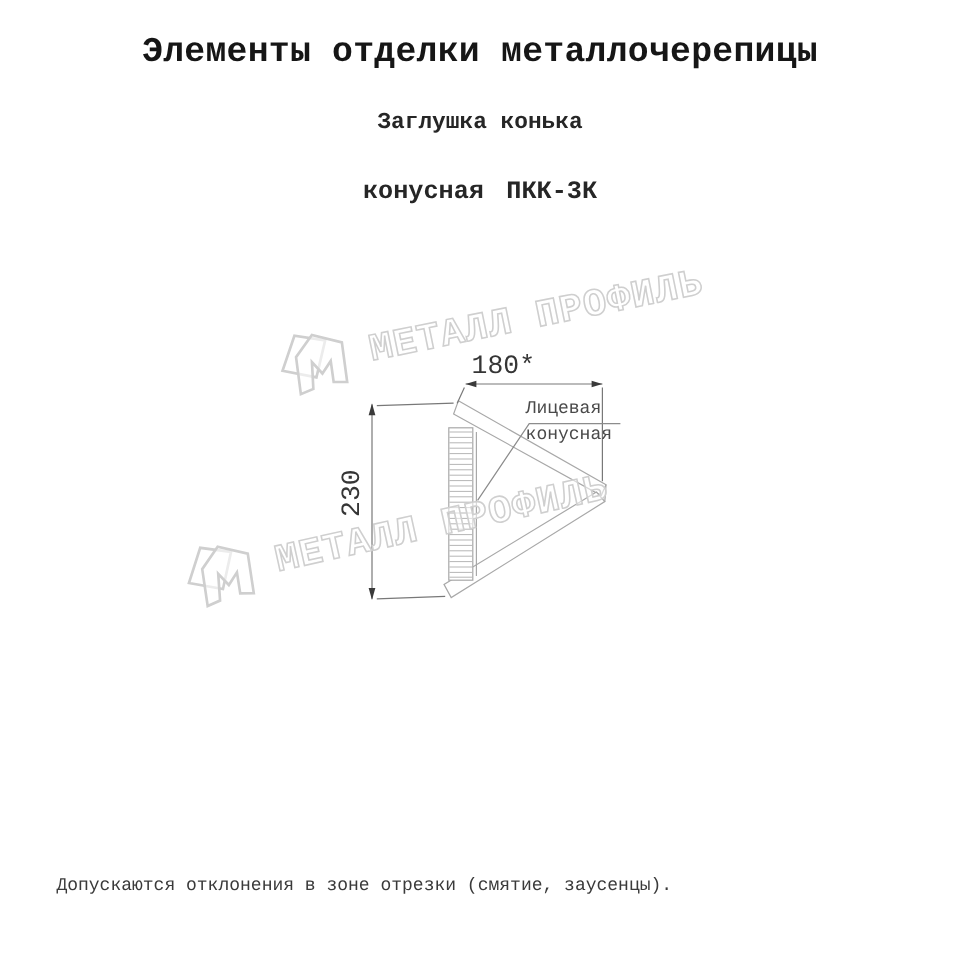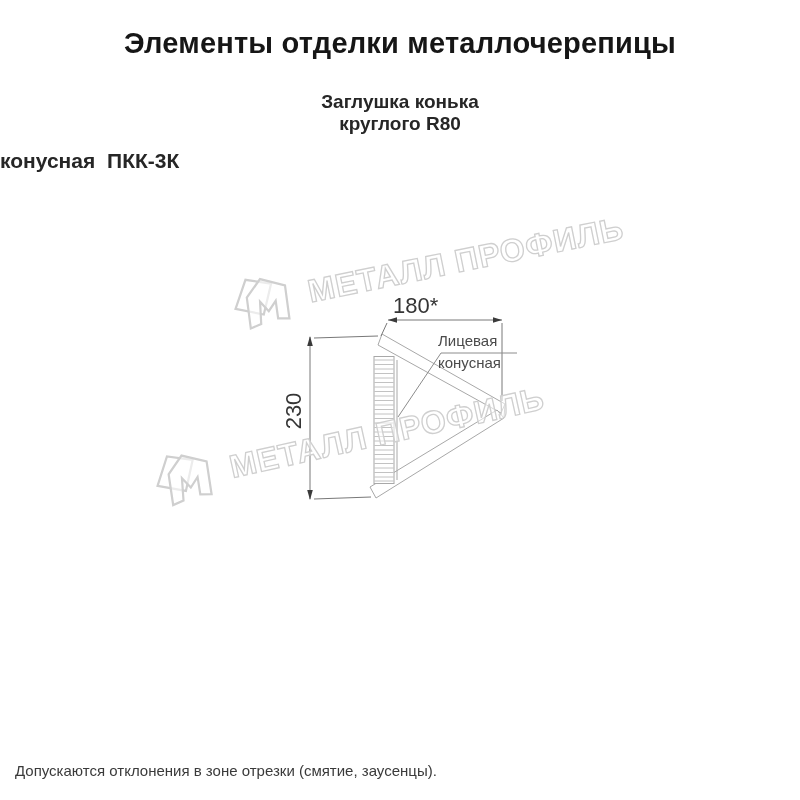--- a/index.html
+++ b/index.html
@@ -1,26 +1,26 @@
 <!DOCTYPE html>
 <html><head>
 <meta charset="utf-8">
 <style>
   html,body{margin:0;padding:0;background:#fff;}
   #page{position:relative;width:800px;height:800px;background:#ffffff;overflow:hidden;
-        font-family:Liberation Sans, sans-serif;border-radius:19px;}
+        font-family:Liberation Mono, monospace;border-radius:19px;}
 
   
   .title{position:absolute;left:0;top:27px;width:800px;text-align:center;
          font-size:29px;font-weight:bold;color:#161616;letter-spacing:.2px;}
   .subtitle{position:absolute;left:0;width:800px;text-align:center;
             font-size:19px;font-weight:bold;color:#262626;}
   .sub1{top:91px;}
   .sub2{top:113px;}
-  .product{position:absolute;left:0;top:149px;width:800px;text-align:left;
+  .product{position:absolute;left:0;top:149px;width:800px;text-align:center;
            font-size:21px;font-weight:bold;color:#262626;word-spacing:6px;}
 
   
   .wm{position:absolute;display:flex;align-items:center;gap:10px;z-index:5;
       transform-origin:0 50%;pointer-events:none;}
   .wm-text{font-size:32px;font-weight:bold;letter-spacing:1px;white-space:nowrap;
            color:rgba(255,255,255,0.55);-webkit-text-stroke:1.3px #cfcfcf;}
   .wm1{left:228px;top:275px;transform:rotate(-11.5deg);}
   .wm2{left:150px;top:452px;transform:rotate(-12.5deg);}
 
@@ -30,30 +30,29 @@
            font-size:22px;color:#353535;z-index:3;}
   .dim-230{position:absolute;left:294px;top:411px;transform:translate(-50%,-50%) rotate(-90deg);
            font-size:22px;color:#353535;white-space:nowrap;z-index:3;}
   .face-label{position:absolute;left:438px;top:331px;width:82px;
               font-size:15px;color:#4a4a4a;z-index:3;line-height:20px;}
   .face-label .l2{margin-top:2px;display:block;}
 
   
   .footer-line{position:absolute;left:15px;font-size:15px;color:#3a3a3a;z-index:4;}
   .f1{top:740px;}
-  .f2{top:762px;}
+  .f2{top:730px;margin-left:32px;}
 </style>
 </head>
 <body>
 
 <div id="page">
 
   <div class="title">Элементы отделки металлочерепицы</div>
   <div class="subtitle sub1">Заглушка конька</div>
-  <div class="subtitle sub2">круглого R80</div>
   <div class="product">конусная ПКК-3К</div>
 
   <div class="wm wm1">
     <span>
       <svg width="72" height="62" viewBox="0 0 60 56" fill="none" stroke="#cfcfcf" stroke-width="2">
         <polygon points="4,32 18,8 40,16 28,42" fill="rgba(255,255,255,0.5)"></polygon>
         <path d="M14,52 L16,24 L31,10 L52,20 L50,50 L40,48 L41,32 L33,40 L27,30 L24,50 Z" fill="rgba(255,255,255,0.6)"></path>
       </svg>
     </span>
     <span class="wm-text">МЕТАЛЛ ПРОФИЛЬ</span>

